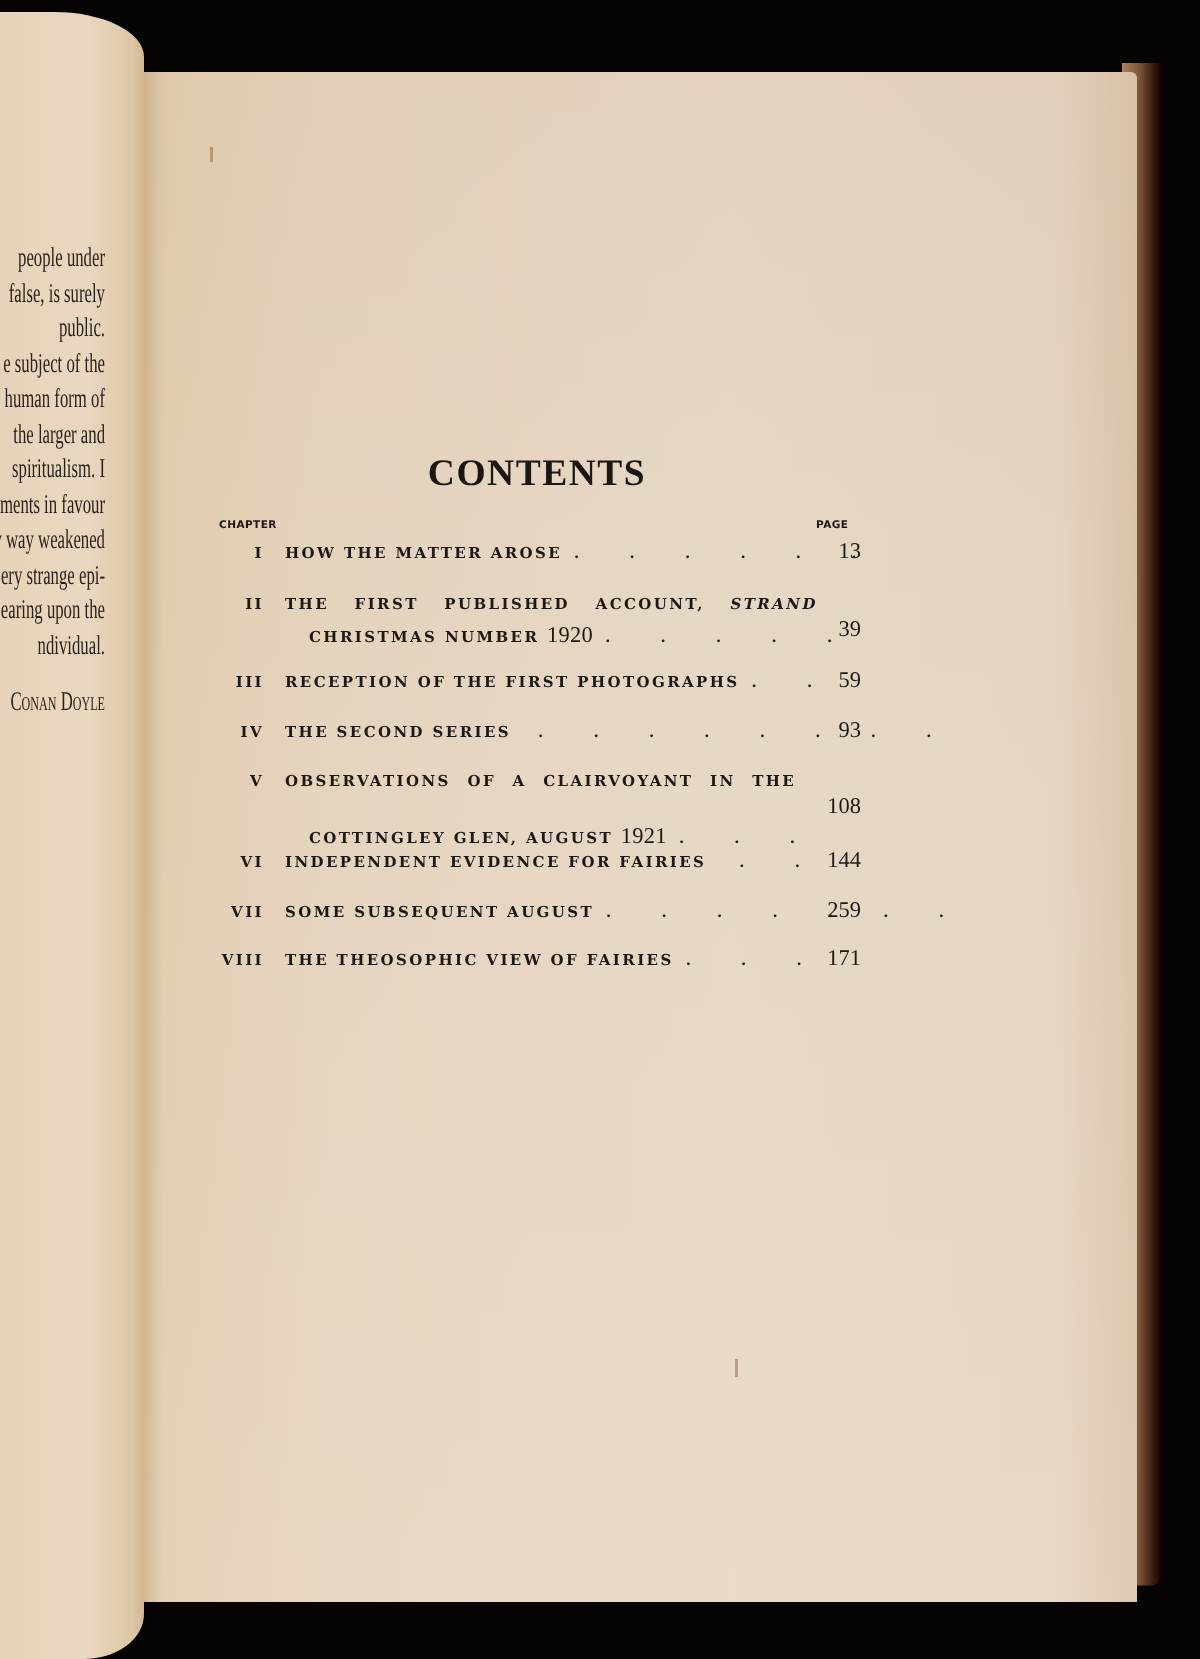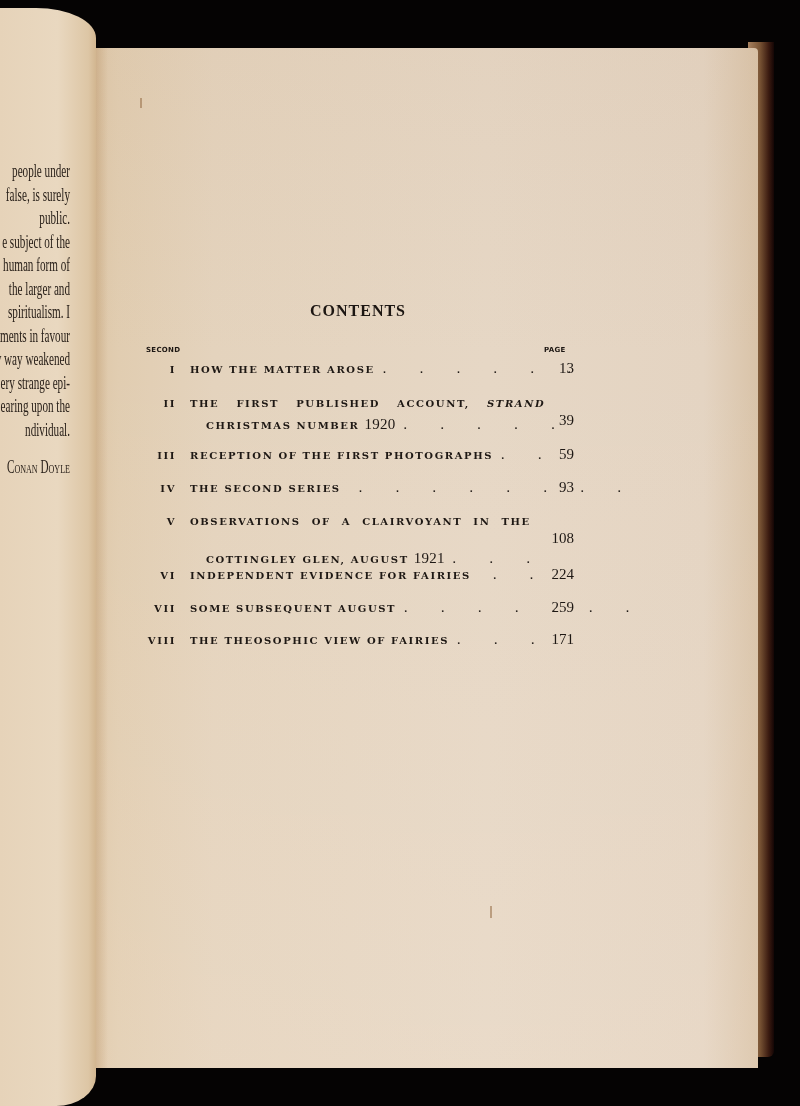--- a/index.html
+++ b/index.html
@@ -45,21 +45,21 @@
     position: absolute; left: 78px; top: 48px; width: 680px; height: 1020px;
     background:
       linear-gradient(180deg, rgba(200,170,140,0.10) 0%, rgba(255,255,255,0) 30%, rgba(255,240,225,0.15) 100%),
       linear-gradient(90deg, #dcc4a3 0%, #e1cdb1 6%, #e4d3bd 20%, #e6d7c5 60%, #e4d4c2 92%, #d9c3a8 100%);
     border-top-right-radius: 4px;
   }
   .contents-title {
     position: absolute; left: 0; width: 100%;
     top: 254px; text-align: center;
     font-family: "Liberation Serif", serif;
-    font-weight: bold; font-size: 16px; letter-spacing: 1px; color: #1c1612;
+    font-weight: bold; font-size: 25px; letter-spacing: 1px; color: #1c1612;
     margin-left: -80px;
   }
   .col-head {
     position: absolute; top: 298px;
     font-family: "DejaVu Sans", sans-serif; font-weight: bold;
     font-size: 7px; letter-spacing: 0.3px; color: #1c1612;
   }
   .col-chapter { left: 68px; }
   .col-page { left: 466px; }
 
@@ -92,21 +92,21 @@
 <body>
 
 <div class="cover-edge"></div>
 
 <div class="right-page">
   <div class="smudge" style="left:62px; top:50px;"></div>
   <div class="smudge" style="left:412px; top:858px; height:12px;"></div>
 
   <div class="contents-title" style="margin-left:0; left:-60px;">CONTENTS</div>
 
-  <div class="col-head col-chapter">SECOND</div>
+  <div class="col-head col-chapter">CHAPTER</div>
   <div class="col-head col-page">PAGE</div>
 
   <div class="toc">
 
     <div class="toc-row" style="top:316px;">
       <span class="toc-num">I</span>
       <span class="toc-line"><span>HOW THE MATTER AROSE</span><span class="toc-dots">. . . . . .</span></span>
       <span class="toc-page">13</span>
     </div>
 
@@ -136,21 +136,21 @@
       <span class="toc-line" style="word-spacing:6px;">OBSERVATIONS OF A CLAIRVOYANT IN THE</span>
     </div>
     <div class="toc-row" style="top:486px;">
       <span class="toc-line" style="left:60px;margin-top:16px;"><span>COTTINGLEY GLEN, AUGUST</span> <span class="toc-year">1921</span><span class="toc-dots">. . .</span></span>
       <span class="toc-page">108</span>
     </div>
 
     <div class="toc-row" style="top:522px;">
       <span class="toc-num">VI</span>
       <span class="toc-line"><span>INDEPENDENT EVIDENCE FOR FAIRIES</span><span class="toc-dots" style="margin-left:22px;">. .</span></span>
-      <span class="toc-page">224</span>
+      <span class="toc-page">144</span>
     </div>
 
     <div class="toc-row" style="top:555px;">
       <span class="toc-num">VII</span>
       <span class="toc-line"><span>SOME SUBSEQUENT AUGUST</span><span class="toc-dots">. . . . . . .</span></span>
       <span class="toc-page">259</span>
     </div>
 
     <div class="toc-row" style="top:587px;">
       <span class="toc-num">VIII</span>

